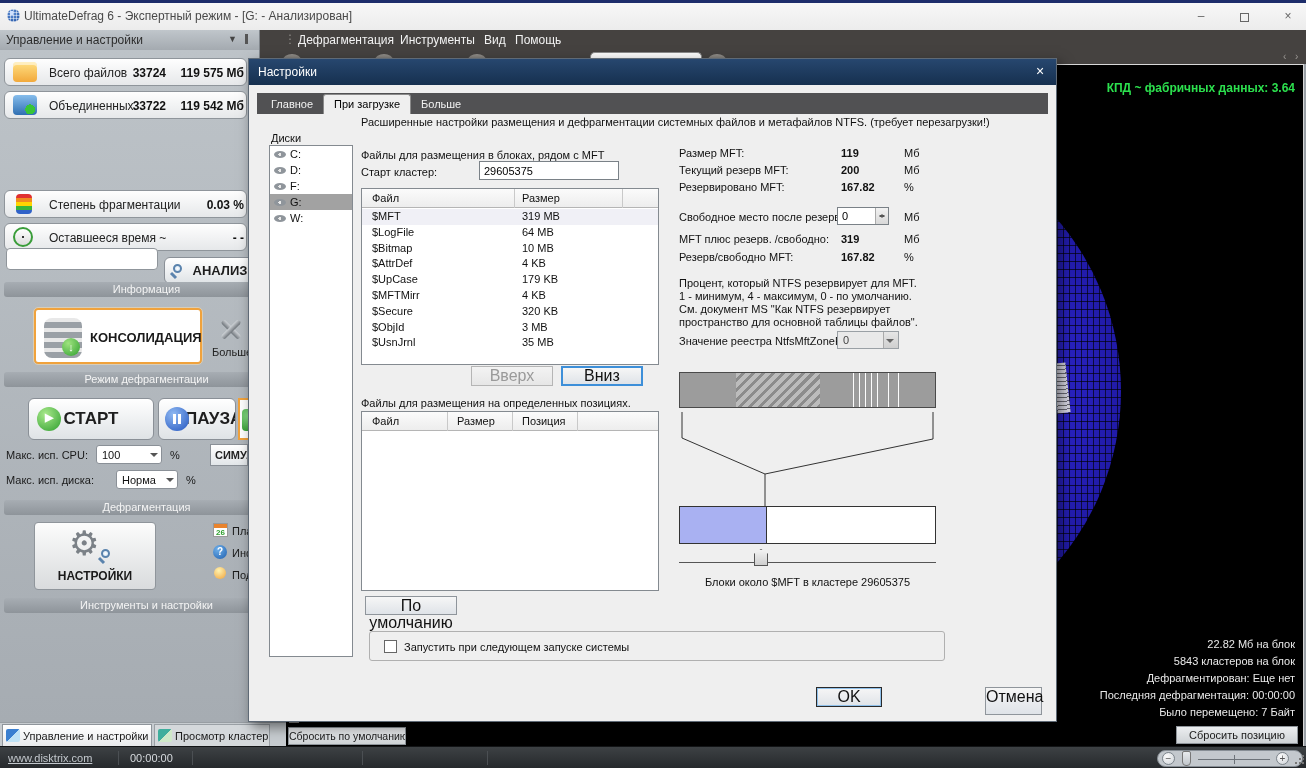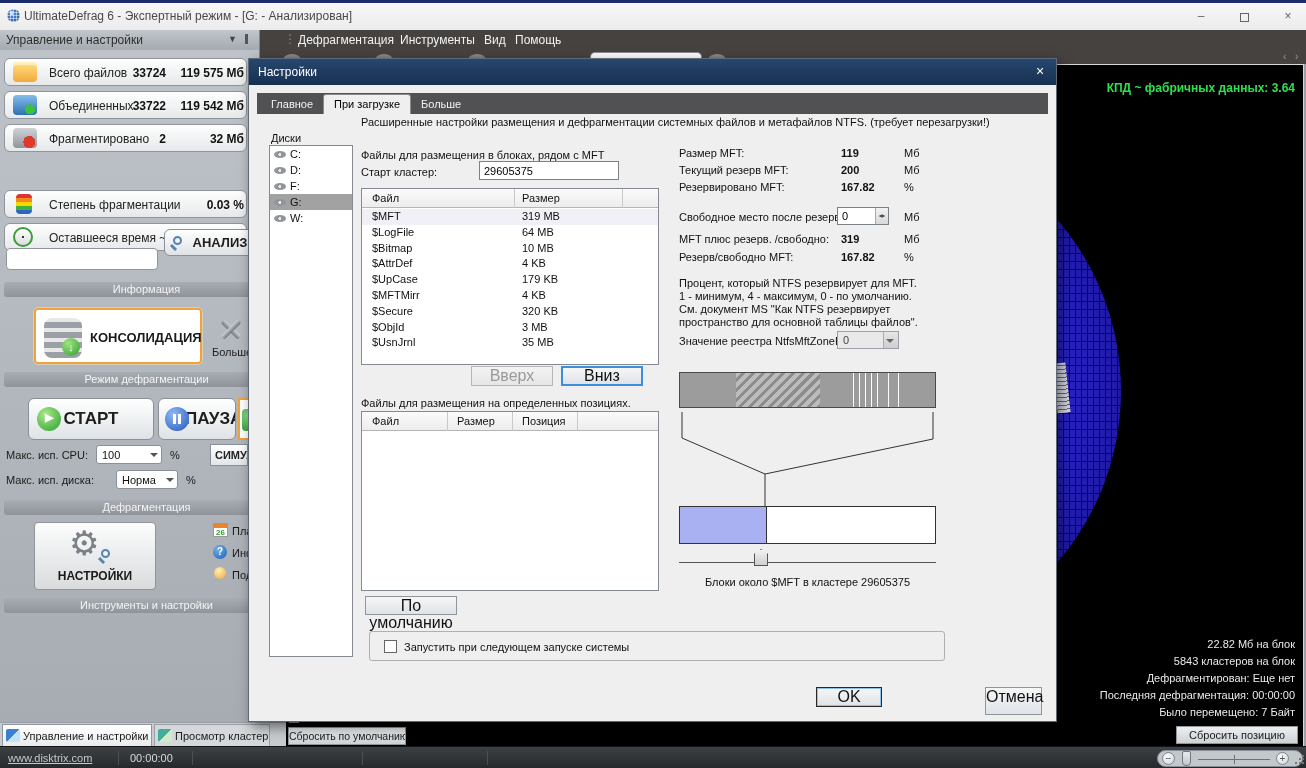--- a/index.html
+++ b/index.html
@@ -35,21 +35,21 @@
   
   #sidebar{left:0;top:50px;width:260px;height:672px;background:linear-gradient(#bdc3c8,#a6acb2);border-right:1px solid #7f858b;overflow:hidden}
   .statrow{position:absolute;left:4px;width:243px;height:28px;background:linear-gradient(#fefefe,#e6e8ea);border:1px solid #8f959b;border-radius:6px;overflow:hidden}
   .statrow .lbl{position:absolute;left:44px;top:7px;font-size:12px;color:#222;white-space:nowrap}
   .statrow .cnt{position:absolute;right:80px;top:7px;font-size:12px;font-weight:bold;color:#111}
   .statrow .siz{position:absolute;right:2px;top:7px;font-size:12px;font-weight:bold;color:#111;white-space:nowrap}
   .icowrap{position:absolute;left:2px;top:1px;width:36px;height:24px}
   .sechdr{position:absolute;left:4px;width:285px;height:15px;background:linear-gradient(#a7adb3,#8e949a);border-radius:3px;color:#f4f4f4;font-size:11px;text-align:center;line-height:15px}
   .winbtn{background:linear-gradient(#ffffff,#dfe3e6);border:1px solid #8a9097;border-radius:6px;color:#1e1e1e;text-align:center}
   #analyz-inp{position:absolute;left:6px;top:198px;width:152px;height:22px;background:#fff;border:1px solid #8f959b;border-radius:4px}
-  #analyz-btn{position:absolute;left:164px;top:179px;width:96px;height:27px;font-weight:bold;font-size:13px}
+  #analyz-btn{position:absolute;left:164px;top:207px;width:96px;height:27px;font-weight:bold;font-size:13px}
   .mag{position:absolute;width:9px;height:9px;border:2px solid #5a83ad;border-radius:50%;background:radial-gradient(#fff,#cfe2f4)}
   .mag:after{content:"";position:absolute;left:-5px;top:8px;width:7px;height:3px;background:#5a83ad;transform:rotate(45deg)}
   #consol-btn{position:absolute;left:34px;top:258px;width:168px;height:56px;background:#fff;border:2px solid #f0a23c;outline:1px solid #d8cdb8;border-radius:4px}
   #consol-btn .txt{position:absolute;left:54px;top:20px;font-weight:bold;font-size:13px;color:#1a1a1a}
   #db-ico{position:absolute;left:8px;top:8px;width:38px;height:40px;background:repeating-linear-gradient(#e8e8e8 0 4px,#9aa0a6 4px 10px);border-radius:8px}
   #db-badge{position:absolute;left:26px;top:28px;width:18px;height:18px;border-radius:50%;background:radial-gradient(circle at 35% 30%,#9fe37f,#2f9f2f);color:#fff;font-size:11px;font-weight:bold;text-align:center;line-height:18px}
   #more-ico{position:absolute;left:214px;top:262px;width:34px;height:34px}
   #more-ico .b1,#more-ico .b2{position:absolute;left:5px;top:15px;width:24px;height:5px;border-radius:2px;background:linear-gradient(#cfd3d7,#6f757b)}
   #more-ico .b1{transform:rotate(45deg)}#more-ico .b2{transform:rotate(-45deg)}
   #more-lbl{position:absolute;left:212px;top:296px;width:36px;font-size:11px;color:#222;overflow:hidden;white-space:nowrap}
@@ -220,28 +220,20 @@
       <span class="siz">119 575 Мб</span>
     </div>
     <div class="statrow" style="top:41px">
       <div class="icowrap">
           <div class="si" id="si-cons"></div>
         </div>
       <span class="lbl">Объединенных</span>
       <span class="cnt">33722</span>
       <span class="siz">119 542 Мб</span>
     </div>
-    <div class="statrow" style="top:74px">
-      <div class="icowrap">
-          <div class="si" id="si-frag"></div>
-        </div>
-      <span class="lbl">Фрагментировано</span>
-      <span class="cnt">2</span>
-      <span class="siz">32 Мб</span>
-    </div>
     <div class="statrow" style="top:140px">
       <div class="icowrap">
           <div class="si" id="si-lvl"></div>
         </div>
       <span class="lbl">Степень фрагментации</span>
       <span class="siz">0.03 %</span>
     </div>
     <div class="statrow" style="top:173px">
       <div class="icowrap">
           <div class="si" id="si-time"></div>

